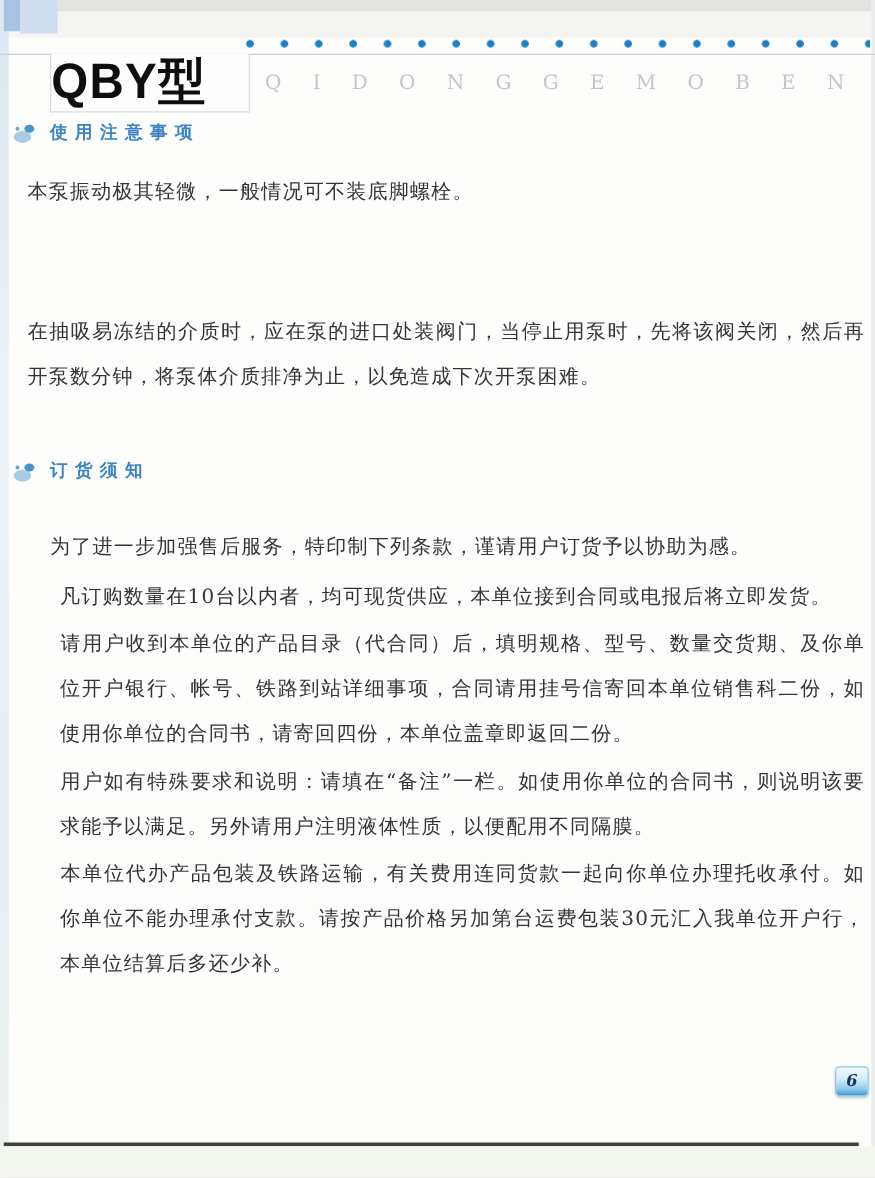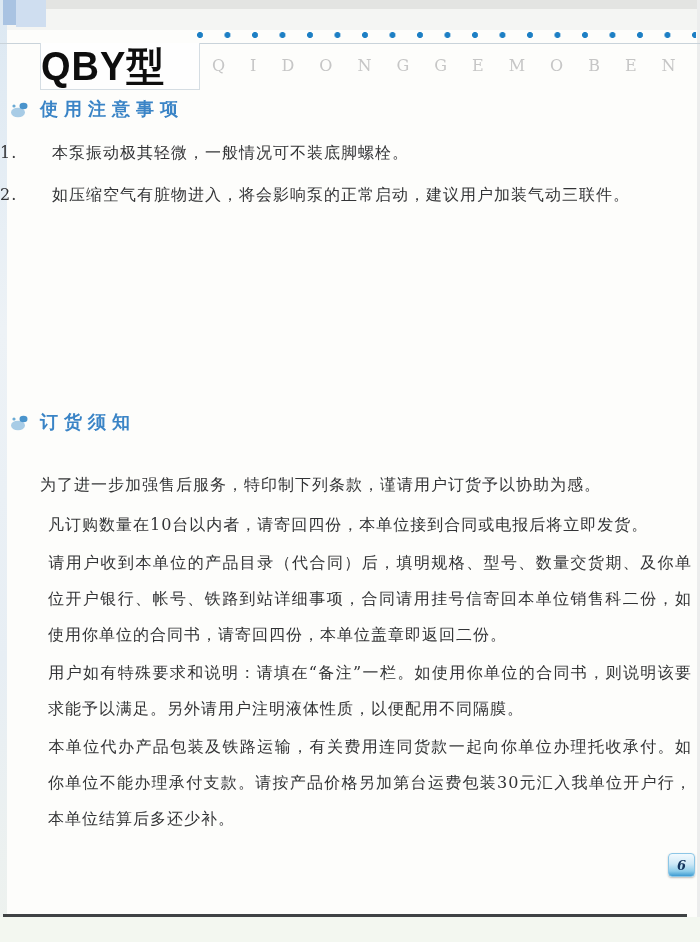--- a/index.html
+++ b/index.html
@@ -42,34 +42,34 @@
   }
   .pinyin{
     position:absolute;left:212px;top:56px;white-space:nowrap;
     font-family:"DejaVu Serif",serif;font-size:16px;color:var(--pinyin-gray);
     letter-spacing:25px;
   }
 
   
   .sec{position:absolute;left:8px;width:684px;}
   .sec-usage{top:97px;}
-  .sec-ordering{top:410px;}
+  .sec-ordering{top:368px;}
   .sec-head{display:flex;align-items:center;gap:10px;margin:0 0 14px 2px;}
   .sec-head h2{
-    margin:0;font-size:18px;font-weight:700;color:var(--heading-blue);
+    margin:0;font-size:14px;font-weight:700;color:var(--heading-blue);
     letter-spacing:6px;font-family:Liberation Serif, serif;
   }
   .bullet-icon{flex:0 0 auto;display:block;}
 
   .item,.intro{
     margin:0;color:var(--body-text);
     font-family:"DejaVu Serif",serif;font-size:16px;line-height:36px;
     letter-spacing:1px;text-align:justify;
   }
-  .sec-usage .item{padding-left:44px;text-indent:-26px;margin-bottom:6px;}
+  .sec-usage .item{padding-left:14px;text-indent:-26px;margin-bottom:6px;margin-top:20px;}
   .sec-usage .mk{display:inline-block;width:26px;text-align:left;}
   .sec-ordering .item{padding-left:40px;text-indent:-40px;margin-bottom:2px;}
   .sec-ordering .mk{display:inline-block;width:40px;text-align:left;}
   .intro{text-indent:32px;margin-bottom:4px;margin-top:33px;}
 
   
   .page-badge{
     position:absolute;left:668px;top:853px;width:25px;height:22px;
     border:1px solid #8cc6e6;border-radius:4px;
     background:linear-gradient(180deg,#f2fafe 0%,#cfe9f7 45%,#8ecdea 78%,#3e9bd2 100%);
@@ -105,34 +105,35 @@
   <section class="sec sec-usage">
     <div class="sec-head">
       <svg class="bullet-icon" width="20" height="18" viewBox="0 0 20 18">
         <ellipse cx="8" cy="12.5" rx="7" ry="4.8" fill="#a8cce6"></ellipse>
         <ellipse cx="13.5" cy="6" rx="4" ry="3.2" fill="#4a94cc"></ellipse>
         <circle cx="4" cy="6" r="1.6" fill="#6aaad4"></circle>
       </svg>
       <h2>使用注意事项</h2>
     </div>
     <p class="item"><span class="mk">1.</span><span class="tx">本泵振动极其轻微，一般情况可不装底脚螺栓。</span></p>
-    <p class="item"><span class="mk">2.</span><span class="tx">如压缩空气有脏物进入，将会影响泵的正常启动，建议用户加装气动三联件。</span></p>
+    <p class="item"><span class="mk">2.</span></p>
+    <p class="item"><span class="mk">3.</span><span class="tx">在抽吸易冻结的介质时，应在泵的进口处装阀门，当停止用泵时，先将该阀关闭，然后再开泵数分钟，将泵体介质排净为止，以免造成下次开泵困难。</span></p>
   </section>
 
   <section class="sec sec-ordering">
     <div class="sec-head">
       <svg class="bullet-icon" width="20" height="18" viewBox="0 0 20 18">
         <ellipse cx="8" cy="12.5" rx="7" ry="4.8" fill="#a8cce6"></ellipse>
         <ellipse cx="13.5" cy="6" rx="4" ry="3.2" fill="#4a94cc"></ellipse>
         <circle cx="4" cy="6" r="1.6" fill="#6aaad4"></circle>
       </svg>
       <h2>订货须知</h2>
     </div>
     <p class="intro">为了进一步加强售后服务，特印制下列条款，谨请用户订货予以协助为感。</p>
-    <p class="item"><span class="mk">一、</span><span class="tx">凡订购数量在10台以内者，请寄回四份，本单位接到合同或电报后将立即发货。</span></p>
+    <p class="item"><span class="mk">一、</span><span class="tx">凡订购数量在10台以内者，均可现货供应，本单位接到合同或电报后将立即发货。</span></p>
     <p class="item"><span class="mk">二、</span><span class="tx">请用户收到本单位的产品目录（代合同）后，填明规格、型号、数量交货期、及你单位开户银行、帐号、铁路到站详细事项，合同请用挂号信寄回本单位销售科二份，如使用你单位的合同书，请寄回四份，本单位盖章即返回二份。</span></p>
     <p class="item"><span class="mk">三、</span><span class="tx">用户如有特殊要求和说明：请填在“备注”一栏。如使用你单位的合同书，则说明该要求能予以满足。另外请用户注明液体性质，以便配用不同隔膜。</span></p>
     <p class="item"><span class="mk">四、</span><span class="tx">本单位代办产品包装及铁路运输，有关费用连同货款一起向你单位办理托收承付。如你单位不能办理承付支款。请按产品价格另加第台运费包装30元汇入我单位开户行，本单位结算后多还少补。</span></p>
   </section>
 
   <div class="page-badge">
     <span>6</span>
   </div>
   <div class="bottom-rule"></div>
   <div class="bottom-area"></div>

